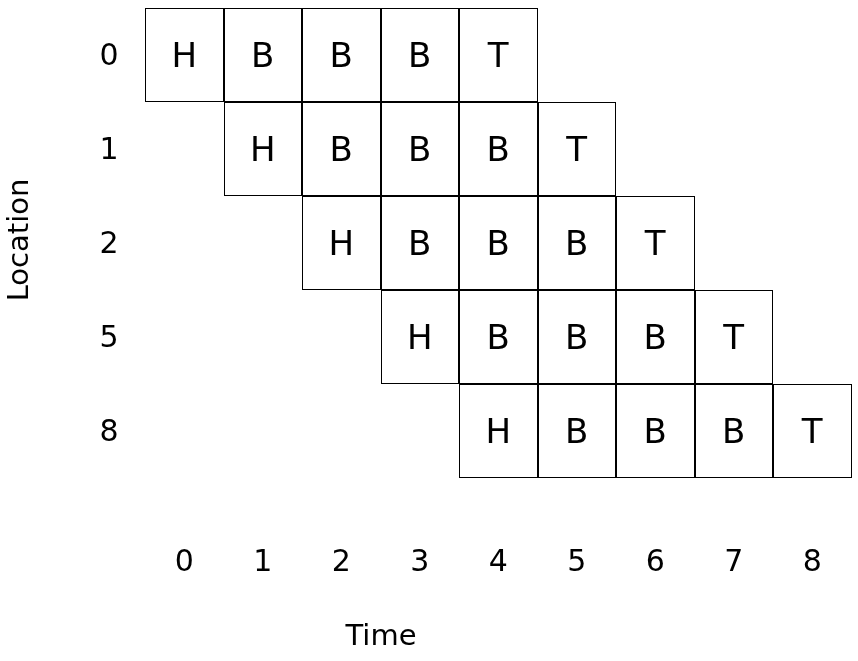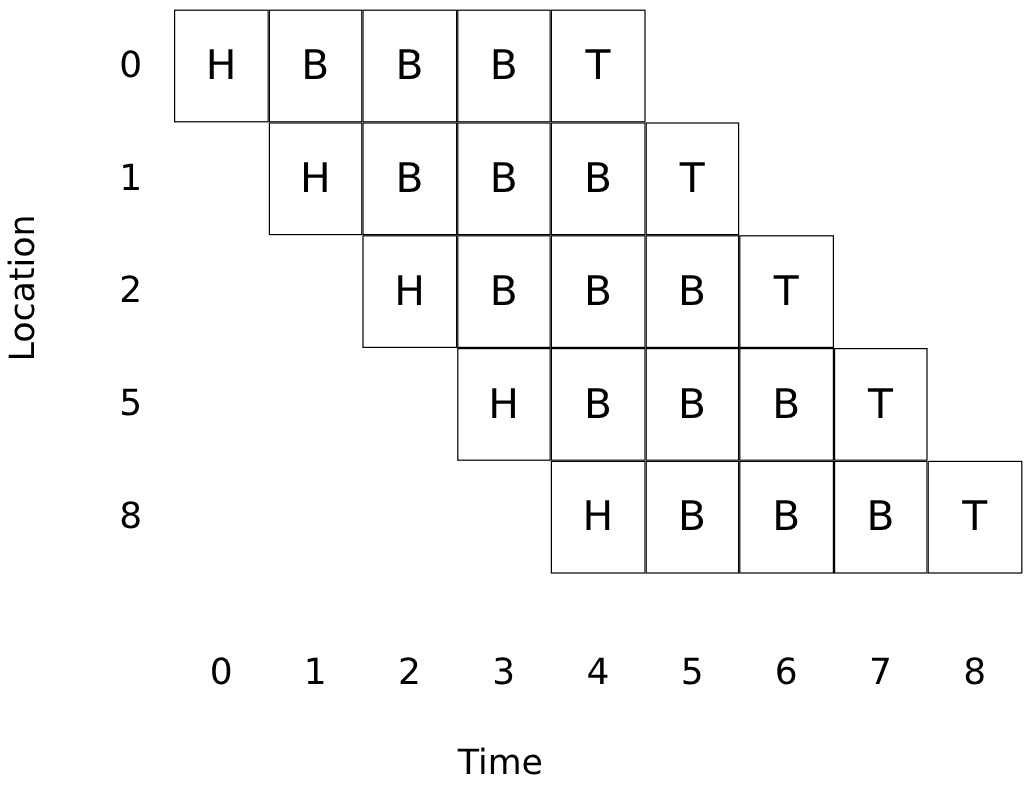--- a/index.html
+++ b/index.html
@@ -71,21 +71,20 @@
 
   
   .xlabel {
     position: absolute;
     left: 0px;
     top: 618px;
     width: 762px;
     text-align: center;
     font-size: 29px;
     color: #000000;
-    margin-left: 36px;
   }
 
   
   .cell {
     position: absolute;
     box-sizing: border-box;
     background: #ffffff;
     border: 1px solid #000000;
     display: flex;
     align-items: center;

